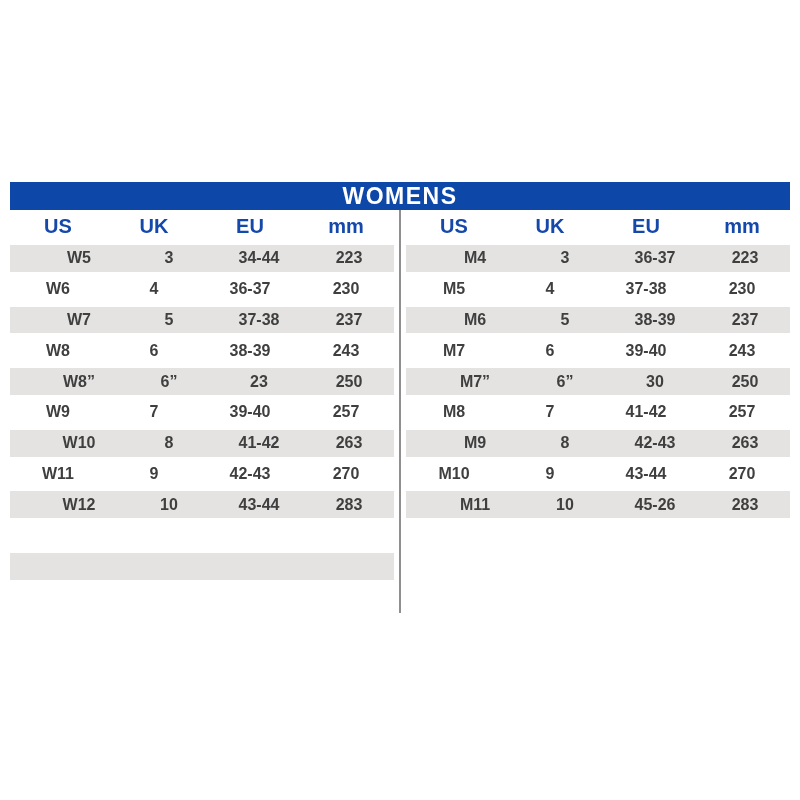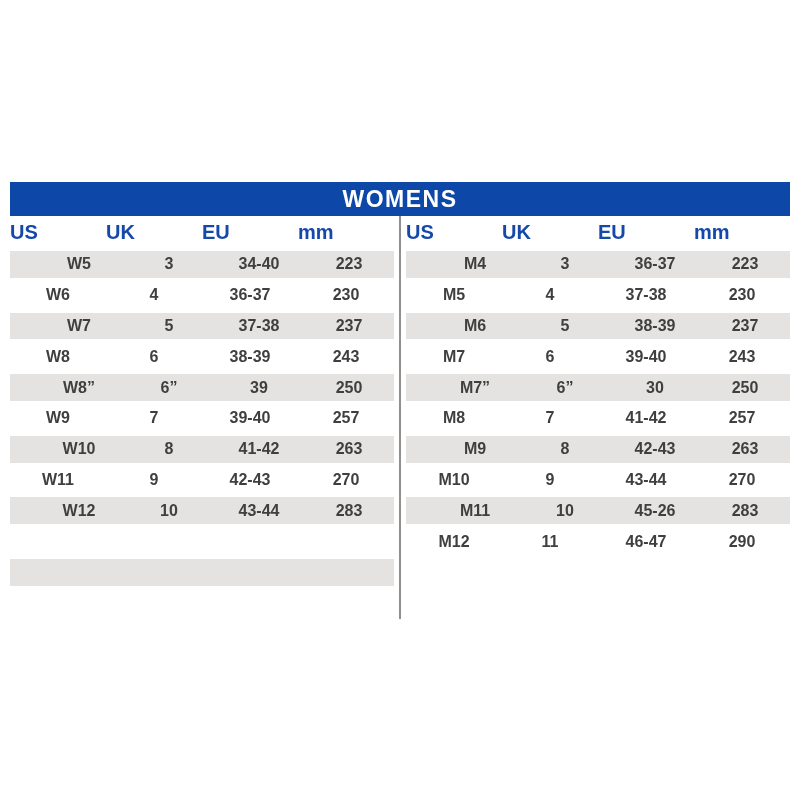--- a/index.html
+++ b/index.html
@@ -12,21 +12,21 @@
     overflow: hidden;
   }
   .size-chart {
     position: absolute;
     left: 10px;
     top: 182px;
     width: 780px;
   }
   .title-bar {
     display: flex;
-    height: 34px;
+    height: 28px;
     background: #0d47a8;
   }
   .title-half {
     flex: 1;
     display: flex;
     align-items: center;
     justify-content: center;
     color: #ffffff;
     font-size: 23px;
     font-weight: bold;
@@ -46,20 +46,21 @@
     margin: 0 5px;
     flex: 0 0 auto;
   }
   .col-header-row {
     display: flex;
     height: 33px;
     align-items: center;
   }
   .col-header-cell {
     flex: 1;
+    text-align: center;
     color: #1548ab;
     font-size: 20px;
     font-weight: bold;
   }
   .data-row {
     display: flex;
     align-items: center;
     height: 30.8px;
     box-sizing: border-box;
     border-top: 2px solid #ffffff;
@@ -92,21 +93,21 @@
     <div class="half-table" id="section-0">
         <div class="col-header-row">
           <div class="col-header-cell">US</div>
           <div class="col-header-cell">UK</div>
           <div class="col-header-cell">EU</div>
           <div class="col-header-cell">mm</div>
         </div>
         <div class="data-row alt">
           <div class="data-cell">W5</div>
           <div class="data-cell">3</div>
-          <div class="data-cell">34-40</div>
+          <div class="data-cell">34-44</div>
           <div class="data-cell">223</div>
         </div>
         <div class="data-row">
           <div class="data-cell">W6</div>
           <div class="data-cell">4</div>
           <div class="data-cell">36-37</div>
           <div class="data-cell">230</div>
         </div>
         <div class="data-row alt">
           <div class="data-cell">W7</div>
@@ -116,21 +117,21 @@
         </div>
         <div class="data-row">
           <div class="data-cell">W8</div>
           <div class="data-cell">6</div>
           <div class="data-cell">38-39</div>
           <div class="data-cell">243</div>
         </div>
         <div class="data-row alt">
           <div class="data-cell">W8”</div>
           <div class="data-cell">6”</div>
-          <div class="data-cell">39</div>
+          <div class="data-cell">23</div>
           <div class="data-cell">250</div>
         </div>
         <div class="data-row">
           <div class="data-cell">W9</div>
           <div class="data-cell">7</div>
           <div class="data-cell">39-40</div>
           <div class="data-cell">257</div>
         </div>
         <div class="data-row alt">
           <div class="data-cell">W10</div>
@@ -224,22 +225,16 @@
           <div class="data-cell">9</div>
           <div class="data-cell">43-44</div>
           <div class="data-cell">270</div>
         </div>
         <div class="data-row alt">
           <div class="data-cell">M11</div>
           <div class="data-cell">10</div>
           <div class="data-cell">45-26</div>
           <div class="data-cell">283</div>
         </div>
-        <div class="data-row">
-          <div class="data-cell">M12</div>
-          <div class="data-cell">11</div>
-          <div class="data-cell">46-47</div>
-          <div class="data-cell">290</div>
-        </div>
       </div>
   </div>
 
 </div>
 
 </body></html>

